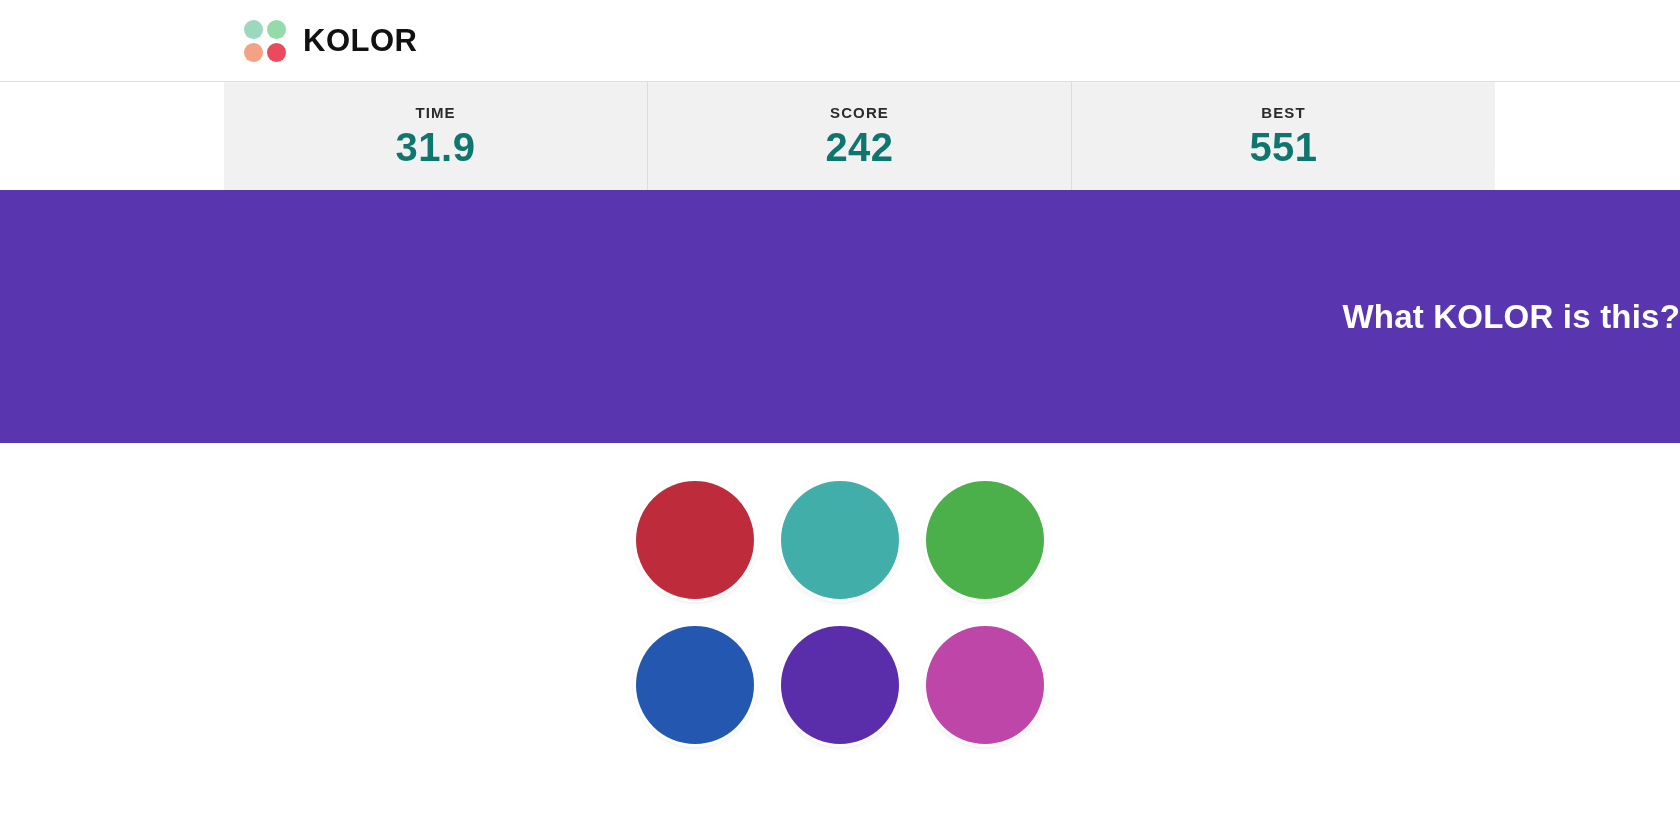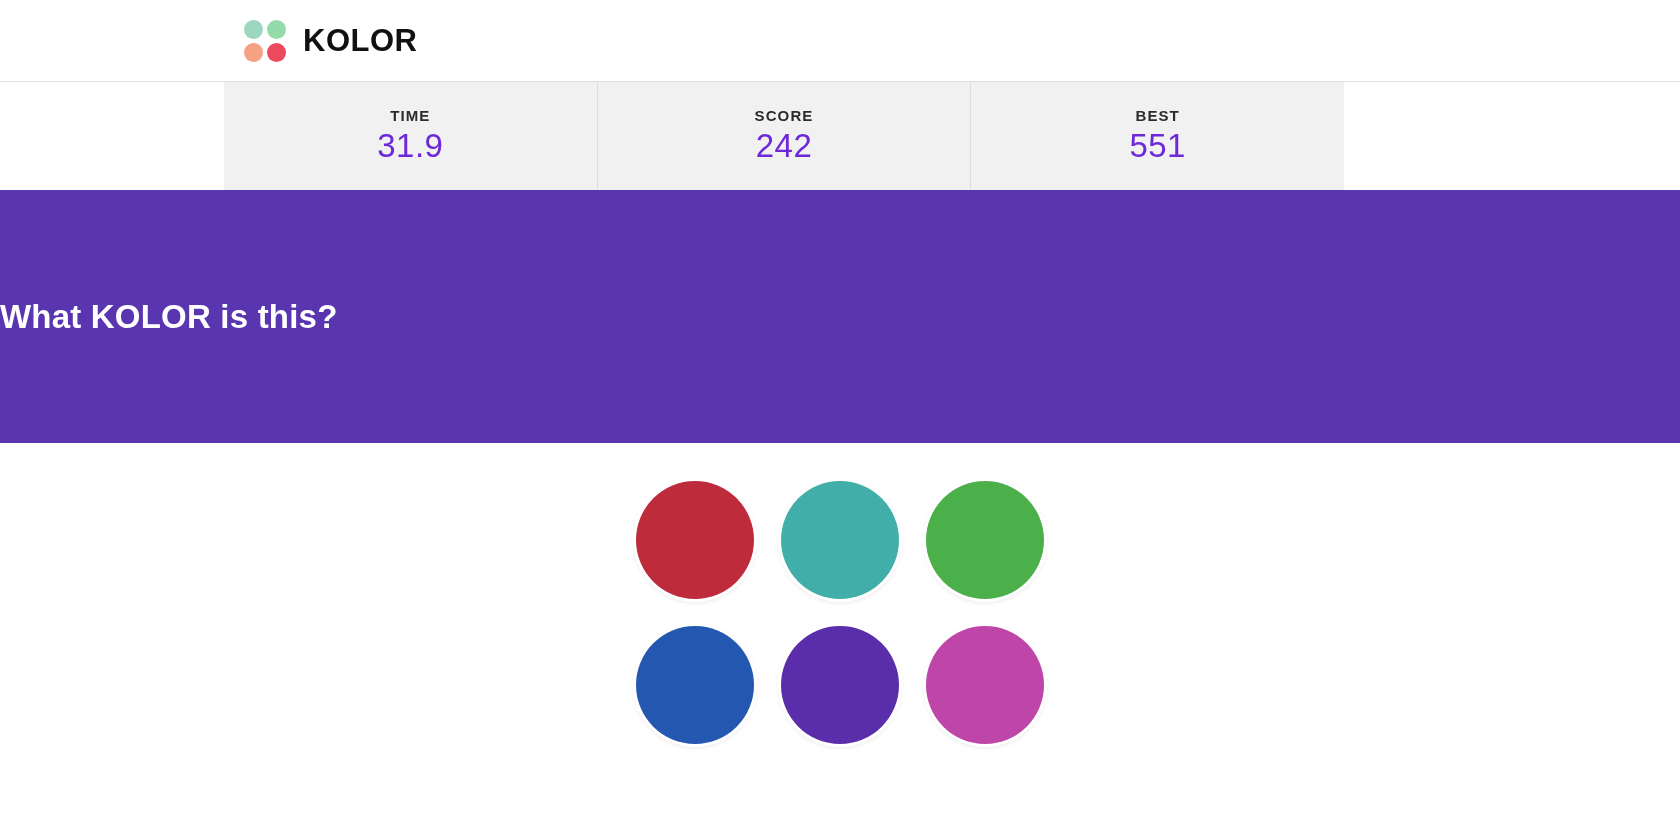--- a/index.html
+++ b/index.html
@@ -59,55 +59,55 @@
   
   .stats-row {
     height: 108px;
     min-height: 108px;
     background: #ffffff;
     display: flex;
     padding-left: 224px;
   }
   .stats-panel {
     display: flex;
-    width: 1120px;
+    width: 1271px;
     background: #f1f1f1;
   }
   .stat-cell {
     flex: 1 1 0;
     display: flex;
     flex-direction: column;
     align-items: center;
     justify-content: center;
     gap: 4px;
     border-right: 1px solid #dcdcdc;
   }
   .stat-cell:last-child { border-right: none; }
   .stat-label {
     font-size: 15px;
     font-weight: bold;
     letter-spacing: 1.1px;
     color: #2b2b2b;
     text-transform: uppercase;
   }
   .stat-value {
-    font-size: 33px;
-    font-weight: normal;
-    color: #6d28d9;
+    font-size: 40px;
+    font-weight: bold;
+    color: #0f766e;
     letter-spacing: 0.5px;
     line-height: 1.1;
   }
 
   
   .question-banner {
     height: 253px;
     min-height: 253px;
     display: flex;
     align-items: center;
-    justify-content: flex-start;
+    justify-content: flex-end;
   }
   .question-text {
     font-size: 33px;
     font-weight: 600;
     color: #ffffff;
     letter-spacing: 0.2px;
   }
   .question-text .kw { font-weight: bold; }
 
   

